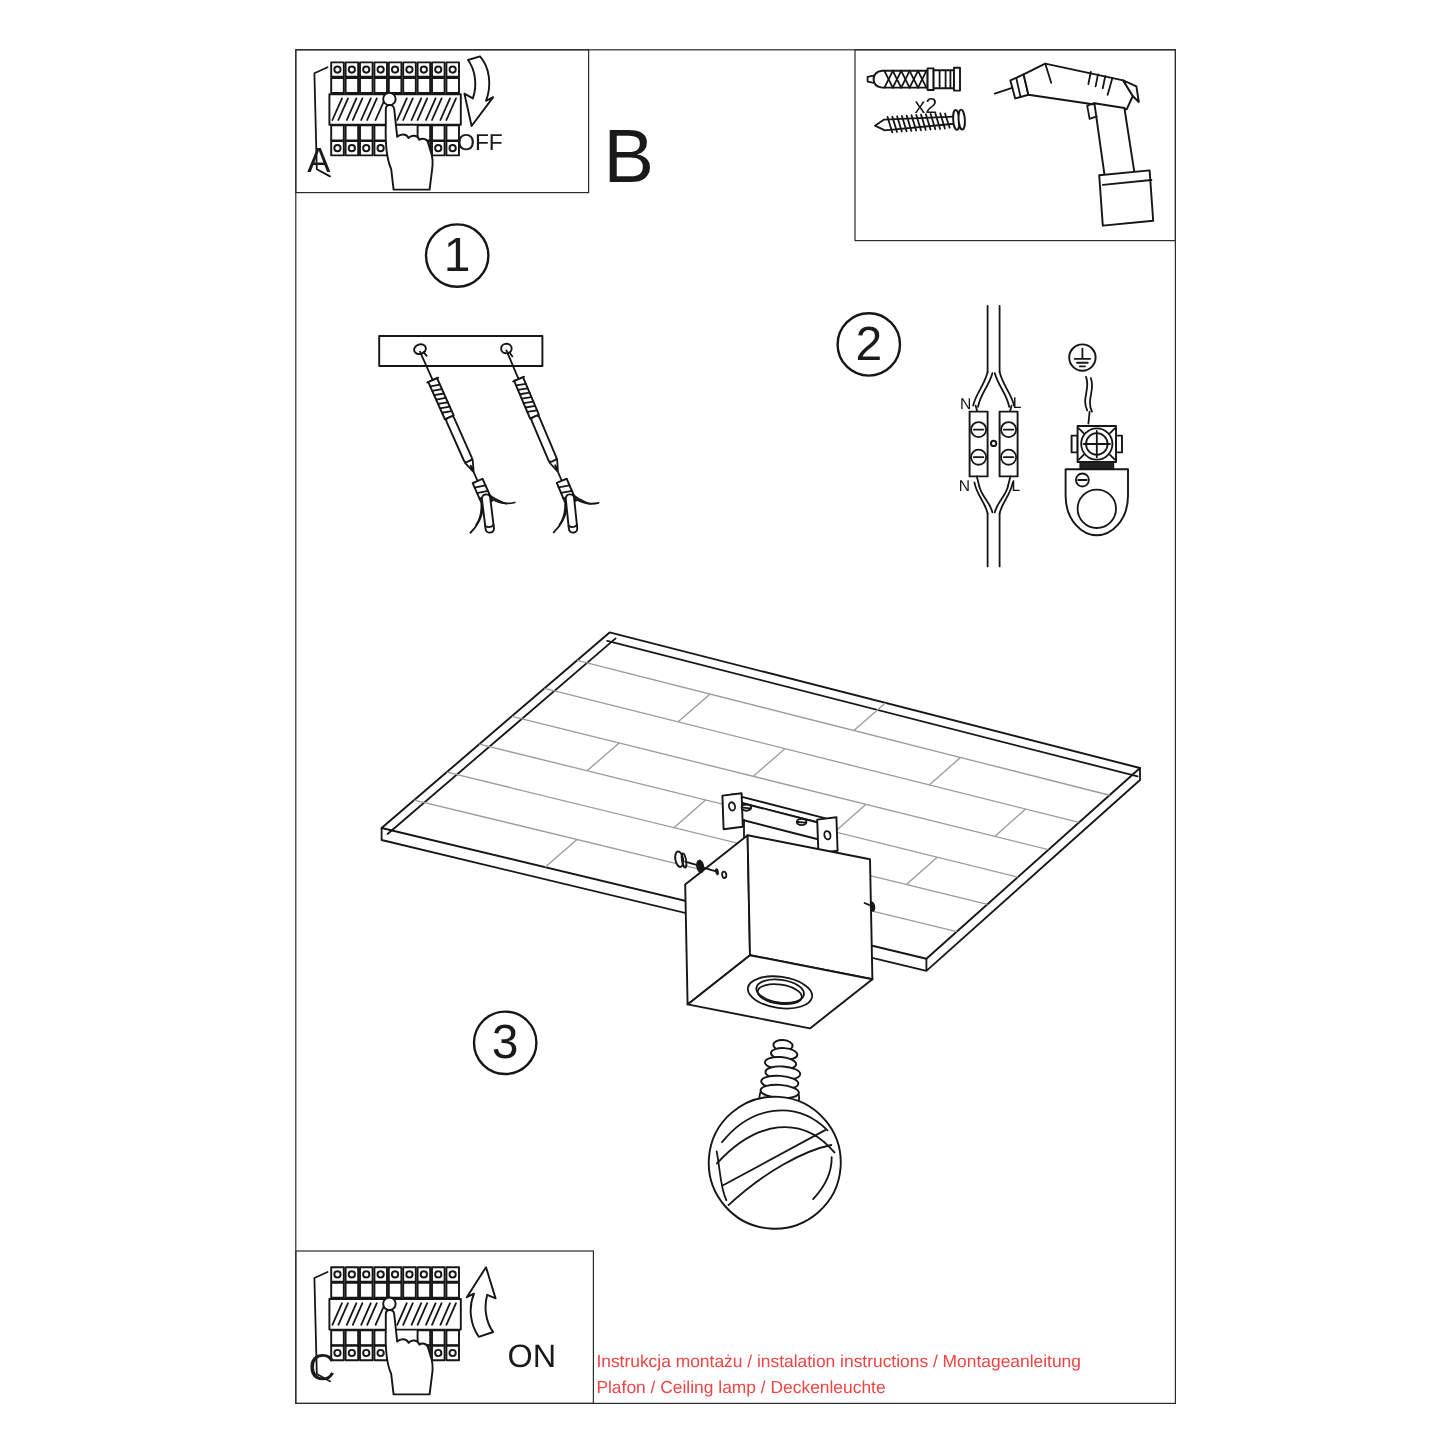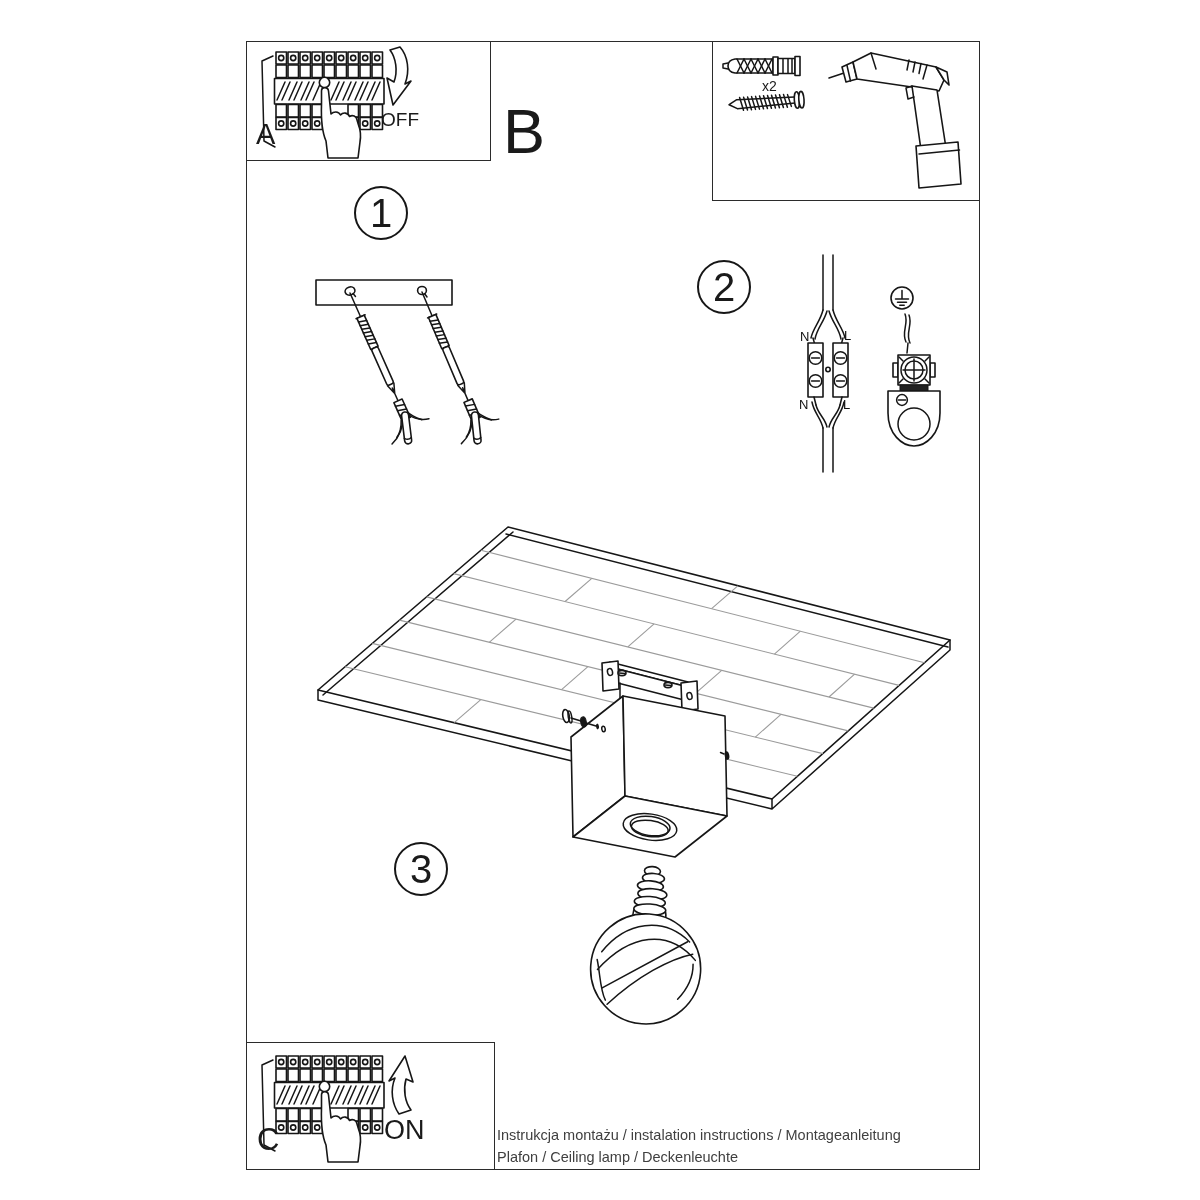--- a/index.html
+++ b/index.html
@@ -9,21 +9,21 @@
   }
   .abs{position:absolute;}
   .frame{border:1.6px solid #2b2b2b;box-sizing:border-box;background:transparent;}
   .lbl{line-height:1;white-space:nowrap;color:#1a1a1a;}
   .step-circle{
     width:54px;height:54px;border:2.3px solid #161616;border-radius:50%;
     box-sizing:border-box;display:flex;align-items:center;justify-content:center;
     font-size:40px;background:#fff;
   }
   .wire-lbl{font-size:13px;color:#111;}
-  .footer-line{font-size:14.5px;line-height:22px;color:#404040;white-space:nowrap;}
+  .footer-line{font-size:14.5px;line-height:22px;color:#ef4444;white-space:nowrap;}
   svg{display:block;overflow:visible;}
   .ink{stroke:#161616;fill:none;stroke-width:1.5;stroke-linecap:round;stroke-linejoin:round;}
   .inkf{stroke:#161616;fill:#ffffff;stroke-width:1.6;stroke-linejoin:round;}
 </style>
 </head>
 <body>
 
 <svg width="0" height="0" style="position:absolute" aria-hidden="true">
   <defs>
     <g id="sym-breaker">
@@ -219,21 +219,21 @@
     <path class="inkf" stroke-width="1.6" d="M140,20 L158,11 L223,25 L231,38 L226,49 L144,37 Z"></path>
     <path class="ink" stroke-width="1.1" d="M158,11 L163,27 M214,23 L210,37 M196,18 L194,28 M202,20 L200,30 M208,21.5 L206,31.5"></path>
     <path class="inkf" stroke-width="1.5" d="M223,25 L234,30 L236,43 L231,38 Z"></path>
     <path class="inkf" stroke-width="1.6" d="M199,44 L224,48 L233,106 L208,108 Z"></path>
     <path class="ink" stroke-width="1.3" d="M199,44 L193,46 L195,57 L201,55"></path>
     <path class="inkf" stroke-width="1.6" d="M203,104 L245,100 L248,142 L206,146 Z"></path>
     <path class="ink" stroke-width="1.1" d="M206,112 L246.5,108"></path>
   </g>
 </svg>
 
-<span class="abs lbl" style="left:762px;top:79px;font-size:14px;">x2</span>
+<span class="abs lbl" style="left:762px;top:79px;font-size:18px;">x2</span>
 
 <div class="abs step-circle" style="left:354px;top:186px;">
   <span>1</span>
 </div>
 <div class="abs step-circle" style="left:697px;top:260px;">
   <span>2</span>
 </div>
 <div class="abs step-circle" style="left:394px;top:842px;">
   <span>3</span>
 </div>
@@ -412,19 +412,19 @@
 <div class="abs frame" style="left:246px;top:1042px;width:249px;height:128px;"></div>
 
 <svg class="abs" style="left:257px;top:1048px;" width="135" height="115" viewBox="0 0 135 115">
   <use href="#sym-breaker"></use>
 </svg>
 
 <svg class="abs" style="left:385px;top:1054px;" width="32" height="62" viewBox="0 0 32 62">
   <path class="inkf" stroke-width="1.6" d="M14,60 C7,50 5,36 10,24 L4,27 L20,2 L28,28 L21,25 C18,36 20,48 26,56 Z"></path>
 </svg>
 
-<span class="abs lbl" style="left:384px;top:1117px;font-size:27px;">ON</span>
+<span class="abs lbl" style="left:384px;top:1117px;font-size:27px;padding-left:39px;">ON</span>
 <span class="abs lbl" style="left:257px;top:1124px;font-size:31px;">C</span>
 
 <div class="abs" style="left:497px;top:1124px;">
   <div class="footer-line">Instrukcja montażu / instalation instructions / Montageanleitung</div>
   <div class="footer-line">Plafon / Ceiling lamp / Deckenleuchte</div>
 </div>
 
 </body></html>

